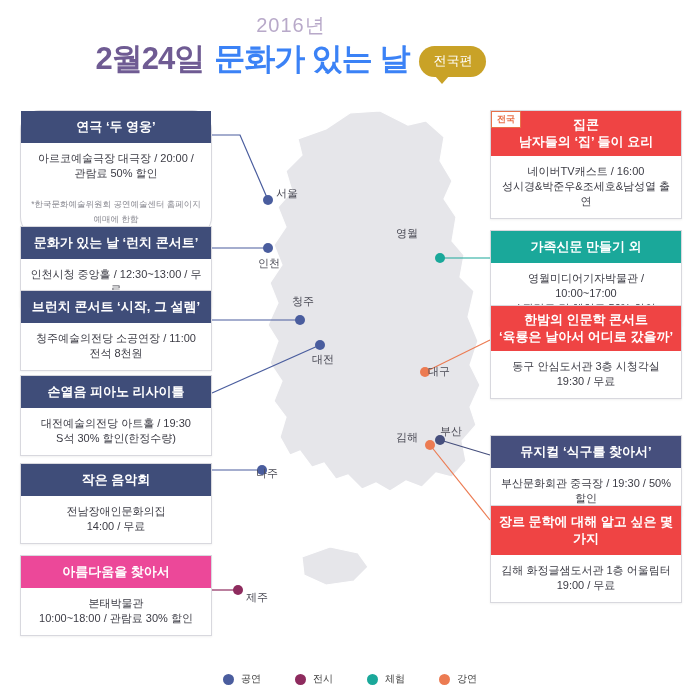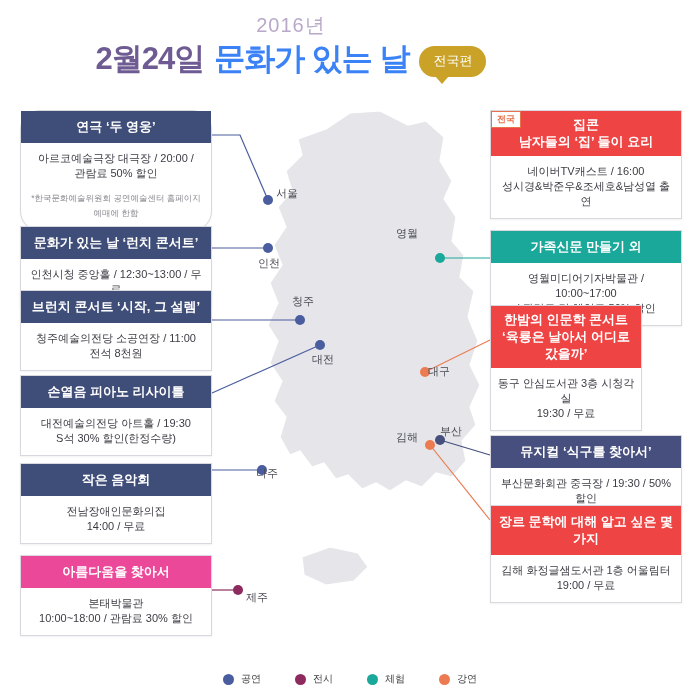--- a/index.html
+++ b/index.html
@@ -55,21 +55,21 @@
   }
   .card .chead{
     color:#fff;text-align:center;font-weight:bold;font-size:13px;
     padding:7px 4px 8px 4px;line-height:17px;
   }
   .card .chead.two{padding:5px 4px 6px 4px;}
   .card .cbody{
     text-align:center;font-size:11px;color:#3b3b44;line-height:15px;
     padding:8px 6px 9px 6px;
   }
-  .card .cbody .fine{font-size:8.5px;color:#8a8a92;display:block;margin-top:10px;}
+  .card .cbody .fine{font-size:8.5px;color:#8a8a92;display:block;margin-top:16px;}
   .corner-tag{
     position:absolute;left:0;top:0;background:#fff;color:#e8714a;
     font-size:9px;border:1px solid #e8714a;padding:1px 5px;
     font-weight:bold;
   }
   
   .h-blue{background:#3f4d79;}
   .h-magenta{background:#ec4899;}
   .h-orange{background:#ef4444;}
   .h-teal{background:#1aa89a;}
@@ -213,21 +213,21 @@
 </div>
 
 <div class="card" style="left:490px;top:230px;width:192px;">
   <div class="chead h-teal">가족신문 만들기 외</div>
   <div class="cbody">
     <span style="white-space:pre-line;">영월미디어기자박물관 / 10:00~17:00
 / 관람료 및 체험료 50% 할인</span>
   </div>
 </div>
 
-<div class="card" style="left:490px;top:305px;width:152px;">
+<div class="card" style="left:490px;top:305px;width:192px;">
   <div class="chead h-orange two" style="white-space:pre-line;">한밤의 인문학 콘서트
 ‘육룡은 날아서 어디로 갔을까’</div>
   <div class="cbody">
     <span style="white-space:pre-line;">동구 안심도서관 3층 시청각실
 19:30 / 무료</span>
   </div>
 </div>
 
 <div class="card" style="left:490px;top:435px;width:192px;">
   <div class="chead h-indigo">뮤지컬 ‘식구를 찾아서’</div>

